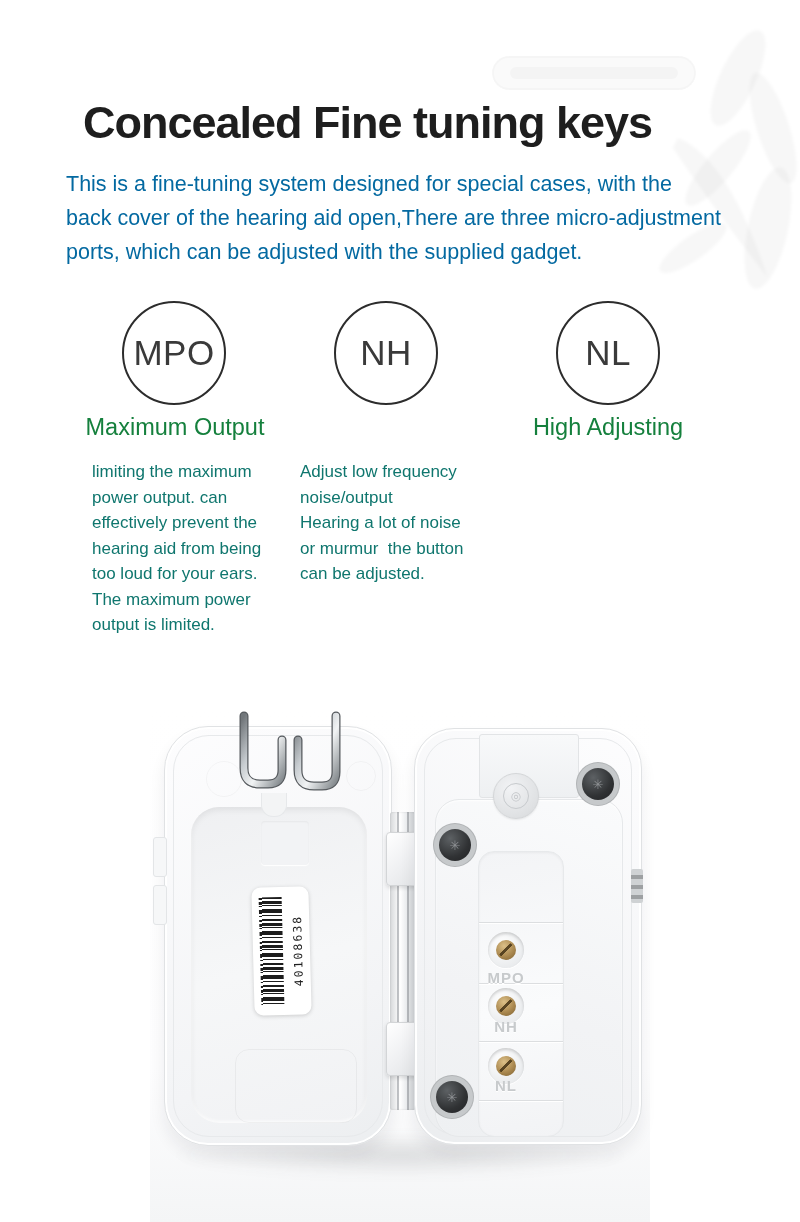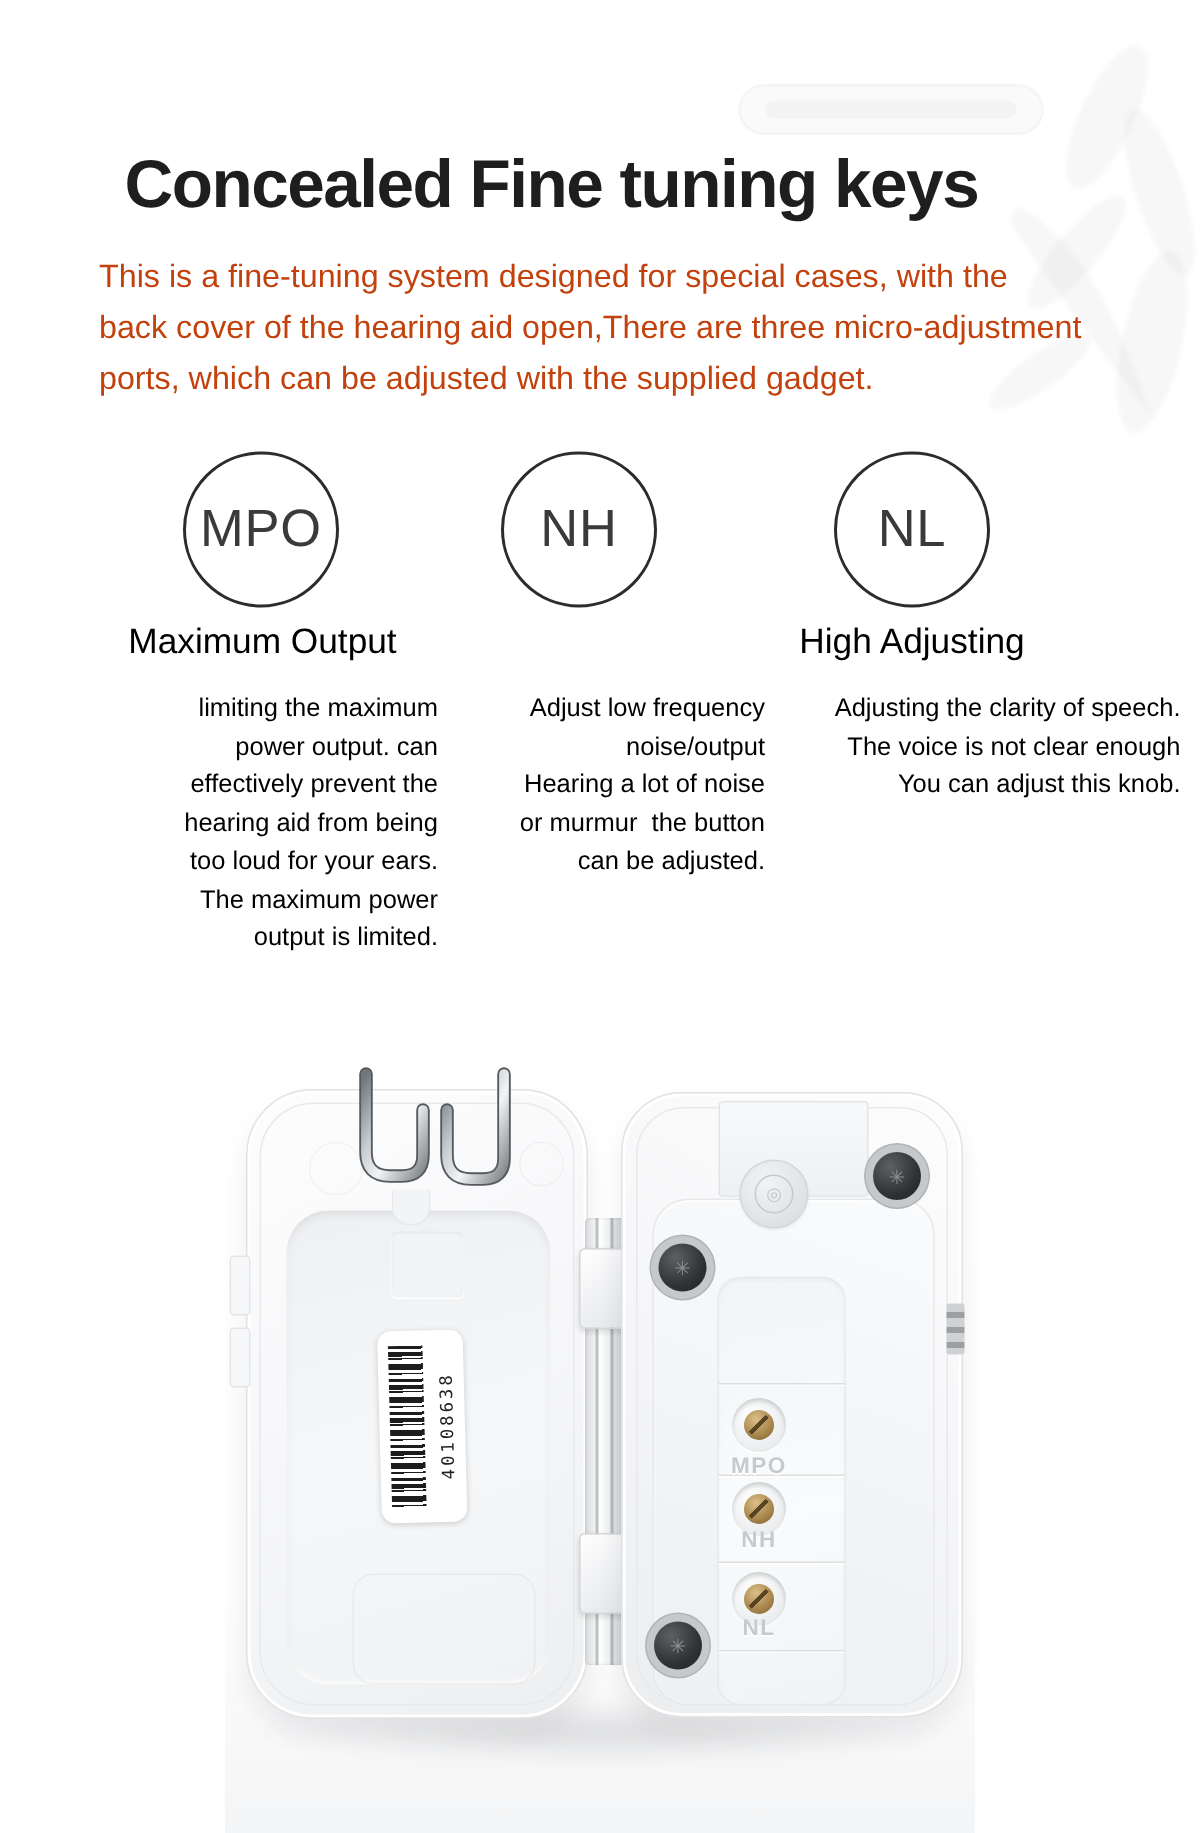--- a/index.html
+++ b/index.html
@@ -9,32 +9,32 @@
 
   
   .wm-pill { position:absolute; left:492px; top:56px; width:204px; height:34px; border-radius:17px;
              background:rgba(0,0,0,0.018); box-shadow:inset 0 0 0 2px rgba(0,0,0,0.02); }
   .wm-pill-inner { position:absolute; left:18px; top:11px; width:168px; height:12px; border-radius:6px; background:rgba(0,0,0,0.025); }
   .wm-leaves { position:absolute; right:-8px; top:18px; width:190px; height:300px; filter:blur(1.5px); }
 
   
   .title { position:absolute; left:61px; top:97px; font-size:45px; font-weight:700; letter-spacing:-1px; color:#1e1e1e;margin-left:22px; }
   .intro { position:absolute; left:66px; top:167px; width:724px; font-size:21.5px; line-height:34px;
-           color:#c2410c; white-space:pre-wrap; }
+           color:#0369a1; white-space:pre-wrap; }
 
   
   .badge { position:absolute; top:301px; width:104px; height:104px; border:2.5px solid #2c2c2c; border-radius:50%;
            display:flex; align-items:center; justify-content:center; background:#fff; }
   .badge span { font-size:35px; color:#3a3a3a; letter-spacing:0.5px; }
   .badge.f0 { left:122px; } .badge.f1 { left:334px; } .badge.f2 { left:556px; }
 
-  .feat-head { position:absolute; top:414px; width:200px; text-align:center; font-size:23.5px; color:#000000; }
+  .feat-head { position:absolute; top:414px; width:200px; text-align:center; font-size:23.5px; color:#15803d; }
   .feat-head.f0 { left:75px; } .feat-head.f1 { left:287px; } .feat-head.f2 { left:508px; }
 
-  .feat-desc { position:absolute; top:459px; font-size:17px; line-height:25.5px; color:#000000; white-space:pre-wrap;text-align:right; }
+  .feat-desc { position:absolute; top:459px; font-size:17px; line-height:25.5px; color:#0f766e; white-space:pre-wrap; }
   .feat-desc.f0 { left:92px;  width:200px; }
   .feat-desc.f1 { left:300px; width:210px; }
   .feat-desc.f2 { left:515px; width:272px; }
 
   
   .photo { position:absolute; left:150px; top:708px; width:500px; height:514px;
            background:linear-gradient(180deg,#ffffff 0%,#fdfdfe 70%,#f4f5f6 100%); }
   .dev-shadow { position:absolute; left:18px; top:424px; width:464px; height:46px; border-radius:50%;
                 background:radial-gradient(ellipse at center, rgba(40,44,48,0.13) 0%, rgba(40,44,48,0) 70%);
                 filter:blur(5px); }
@@ -165,23 +165,20 @@
 effectively prevent the
 hearing aid from being
 too loud for your ears.
 The maximum power
 output is limited.</div>
   <div class="feat-desc f1">Adjust low frequency
 noise/output
 Hearing a lot of noise
 or murmur  the button
 can be adjusted.</div>
-  <div class="feat-desc f2">Adjusting the clarity of speech.
-The voice is not clear enough
-You can adjust this knob.</div>
 
   <figure class="photo">
     <div class="dev-shadow"></div>
 
     <div class="half half-left">
       <div class="rim rim-l"></div>
       <div class="mold-circle mc-a"></div>
       <div class="mold-circle mc-b"></div>
       <div class="recess"></div>
       <div class="clip-notch"></div>

